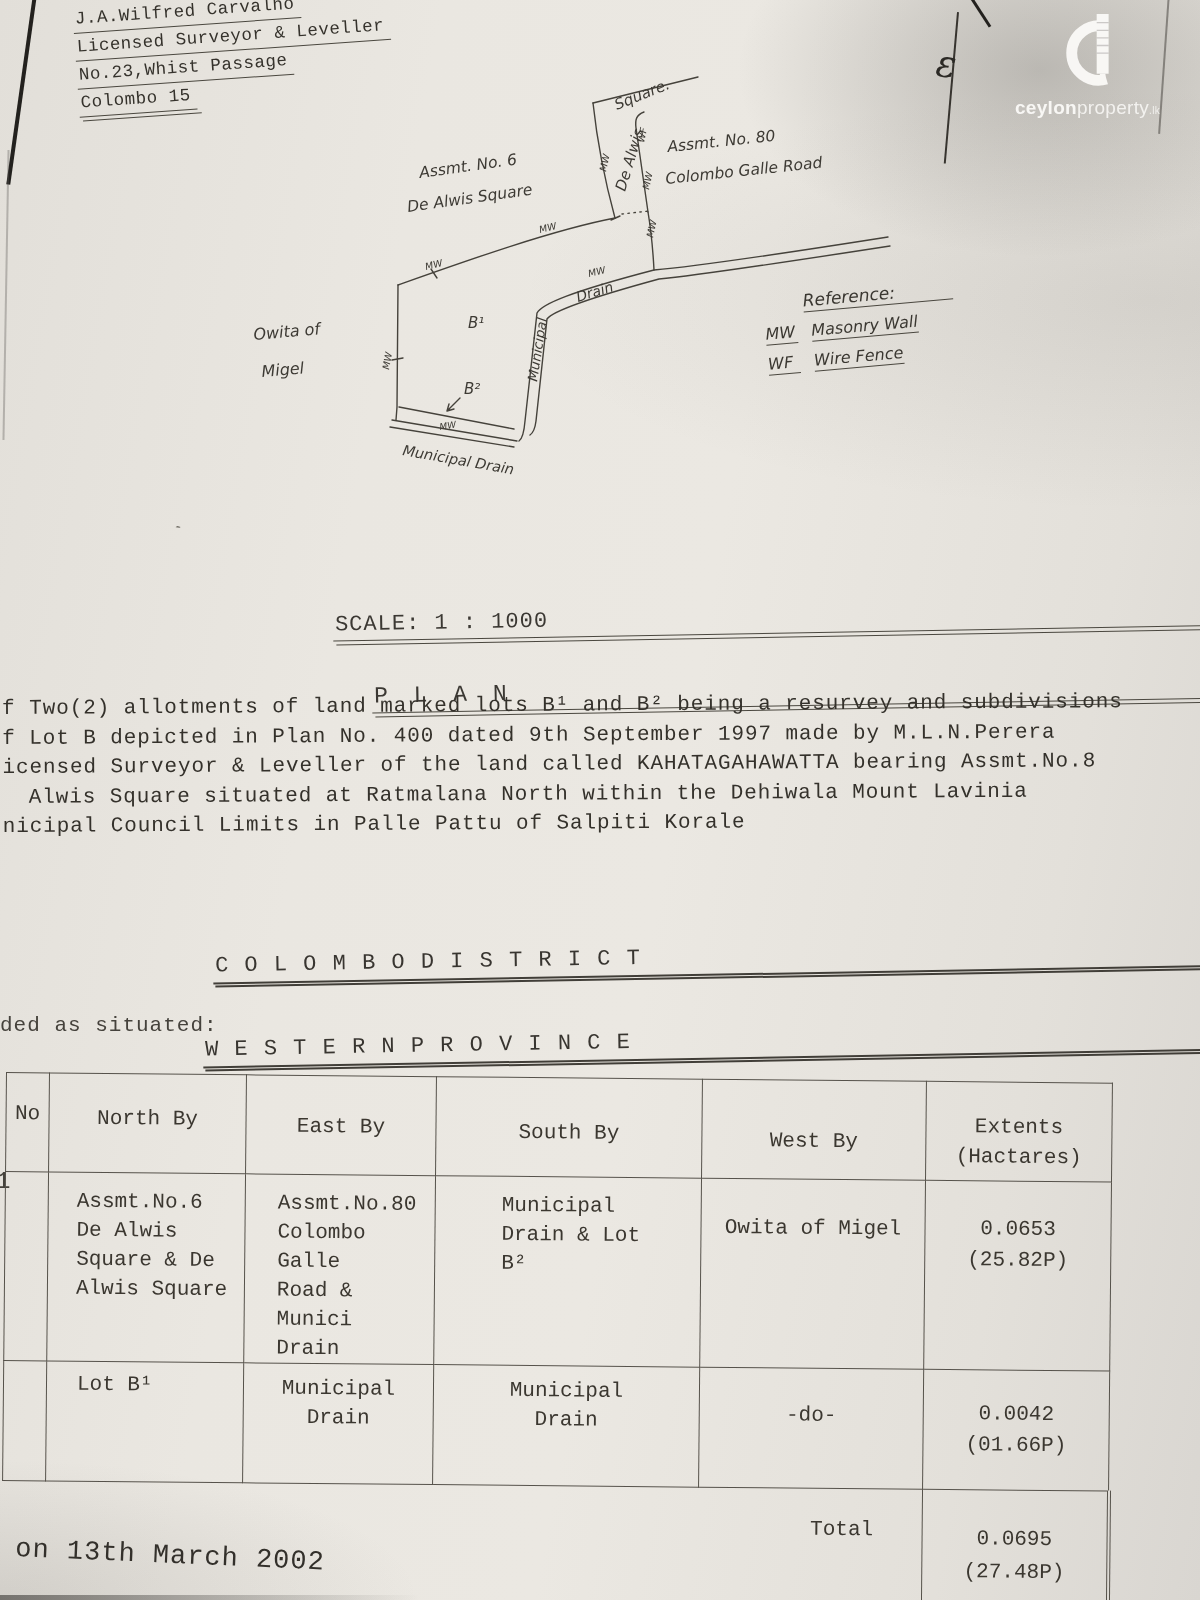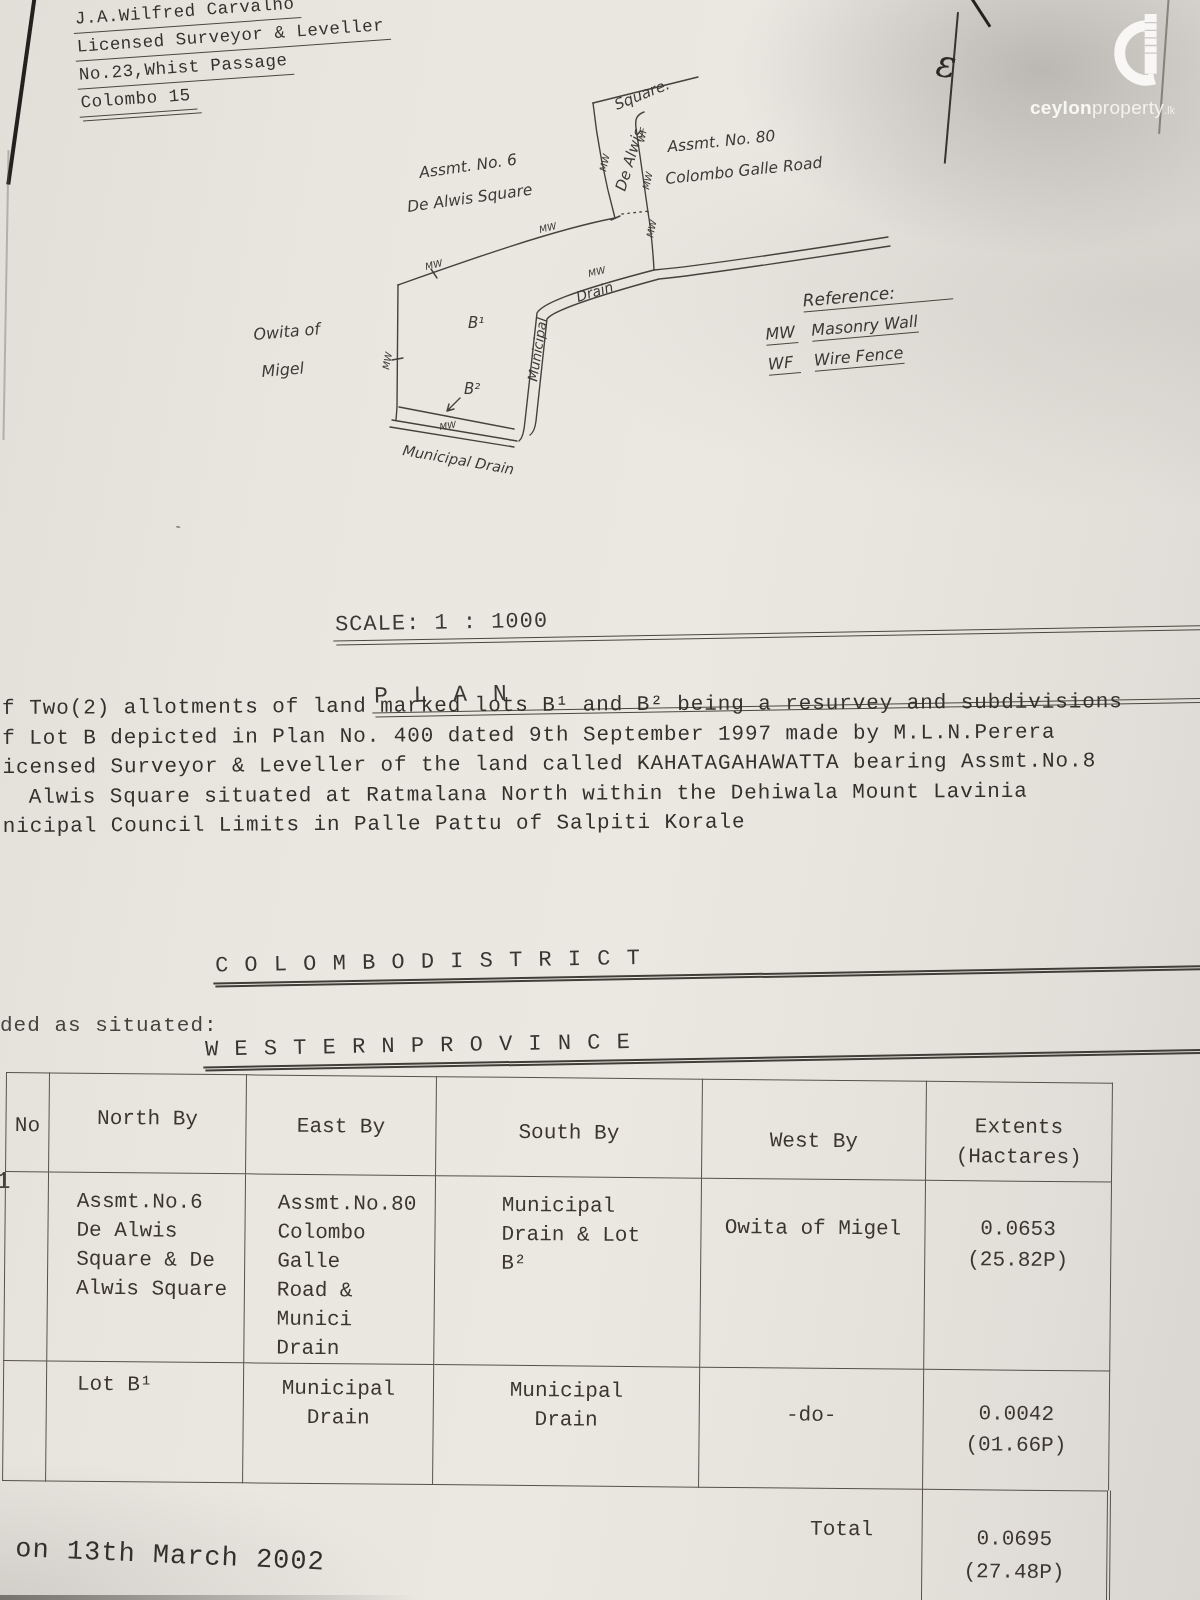--- a/index.html
+++ b/index.html
@@ -28,21 +28,21 @@
   
   .stamp{left:72px;top:6px;transform:rotate(-4deg);transform-origin:top left;font-size:17.5px;line-height:26px;letter-spacing:.5px;color:#35322c;}
   .stamp .ln{display:table;padding:0 6px 1px 2px;}
 
   
   .emark-line{left:957px;top:12px;height:152px;width:1.8px;background:#37342f;transform:rotate(5deg);transform-origin:top left;}
   .emark-tip{left:967px;top:-6px;height:40px;width:3px;background:#23211e;transform:rotate(-33deg);transform-origin:top left;}
   .emark-e{left:936px;top:42px;font-family:"DejaVu Serif",serif;font-style:italic;font-size:38px;color:#2b2925;transform:rotate(6deg);}
 
   
-  .logo{left:1000px;top:14px;width:175px;text-align:right;opacity:.95;}
+  .logo{left:1000px;top:14px;width:175px;text-align:center;opacity:.95;}
   .logo-text{color:#fbfaf8;font-family:"Liberation Sans","DejaVu Sans",sans-serif;font-size:19px;letter-spacing:.3px;margin-top:2px;}
   .logo-text .b{font-weight:bold;}
   .logo-text .l{opacity:.9;}
   .logo-text .t{font-size:10px;opacity:.85;}
 
   
   .plan-svg{left:240px;top:70px;}
   .plan-svg path{stroke:#45423b;stroke-width:1.4;fill:none;stroke-linecap:round;}
   .plan-svg text{fill:#3d3a34;font-family:"DejaVu Sans",sans-serif;font-style:italic;}
   .reference{left:762px;top:294px;width:190px;transform:rotate(-5deg);transform-origin:top left;font-family:"DejaVu Sans",sans-serif;font-style:italic;font-size:16px;color:#3a3731;}
@@ -187,21 +187,21 @@
       <colgroup>
         <col style="width:43px">
           <col style="width:197px">
           <col style="width:190px">
         <col style="width:266px">
           <col style="width:224px">
           <col style="width:186px">
       </colgroup>
       <tbody>
           <tr style="height:99px;">
-        <td class="cellc dashb" style="padding-top:38px;margin-left:9px;">No</td>
+        <td class="cellc dashb" style="padding-top:26px;margin-left:9px;">No</td>
         <td class="cellc dashb" style="padding-top:30px;">North By</td>
         <td class="cellc dashb" style="padding-top:36px;">East By</td>
         <td class="cellc dashb" style="padding-top:40px;">South By</td>
         <td class="cellc dashb" style="padding-top:46px;">West By</td>
         <td class="cellc dashb extcol" style="padding-top:30px;line-height:30px;">
           <div>Extents</div>
           <div>(Hactares)</div>
         </td>
       </tr>
       <tr style="height:168px;">

